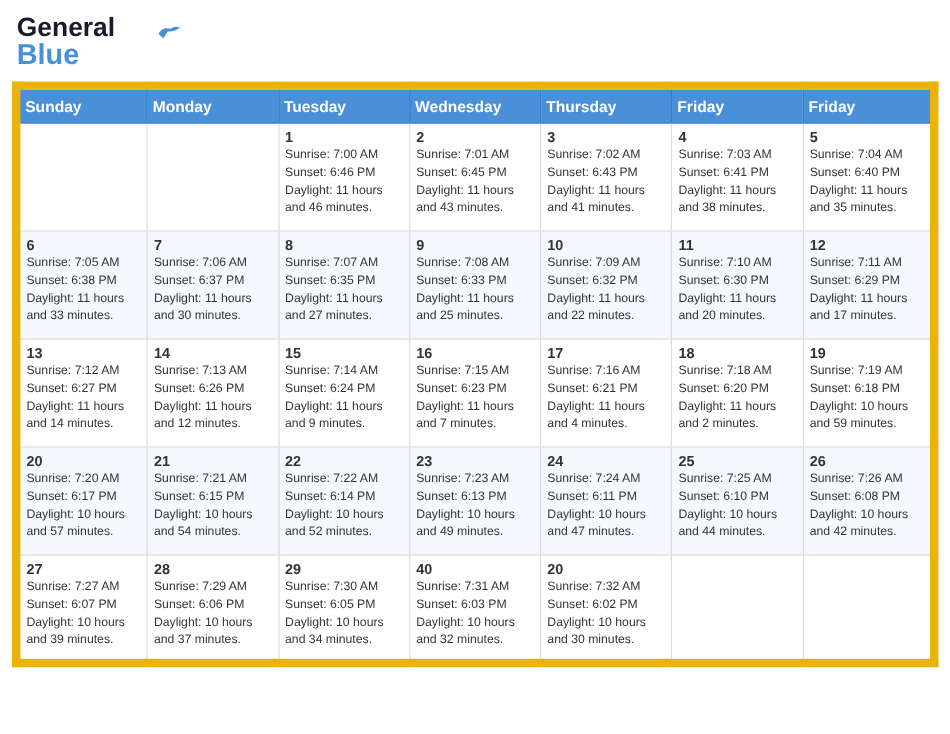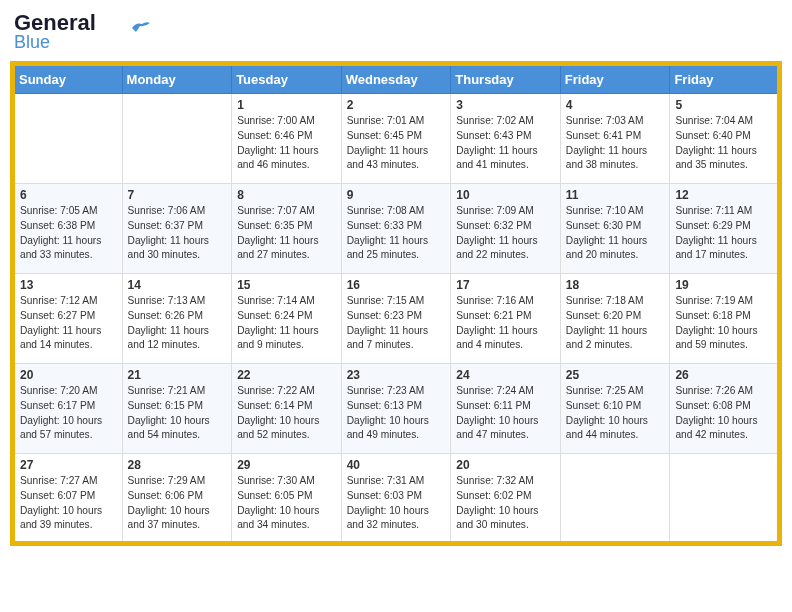--- a/index.html
+++ b/index.html
@@ -36,21 +36,21 @@
       color: #222;
     }
     .subtitle {
       font-size: 16px;
       color: #444;
       margin-top: 2px;
     }
     .calendar {
       width: 100%;
       border-collapse: collapse;
-      border: 5px solid #eab308;
+      border: 7px solid #eab308;
     }
     .calendar th {
       background-color: #4a90d9;
       color: #fff;
       font-size: 13px;
       font-weight: bold;
       padding: 6px 4px;
       text-align: left;
       border: 1px solid #3a7bc8;
     }
@@ -85,21 +85,21 @@
 <body>
 
 <div class="header">
   <div class="logo">
     <div class="logo-line">
       <span style="font-size:22px;font-weight:bold;color:#1a1a2e;">General</span>
       <svg width="22" height="16" viewBox="0 0 22 16" style="margin-left:2px;margin-top:2px;">
         <path d="M2,8 Q6,2 12,4 Q16,1 20,3 Q15,7 10,6 Q8,9 6,12 Z" fill="#4a90d9"></path>
       </svg>
     </div>
-    <span style="font-size:18px;font-weight:normal;color:#4a90d9;margin-top:-4px;">Blue</span>
+    <span style="font-size:24px;font-weight:bold;color:#4a90d9;margin-top:-4px;">Blue</span>
   </div>
 </div>
 
 <table class="calendar">
   <thead>
     <tr>
     <th>Sunday</th>
         <th>Monday</th>
         <th>Tuesday</th>
         <th>Wednesday</th>

